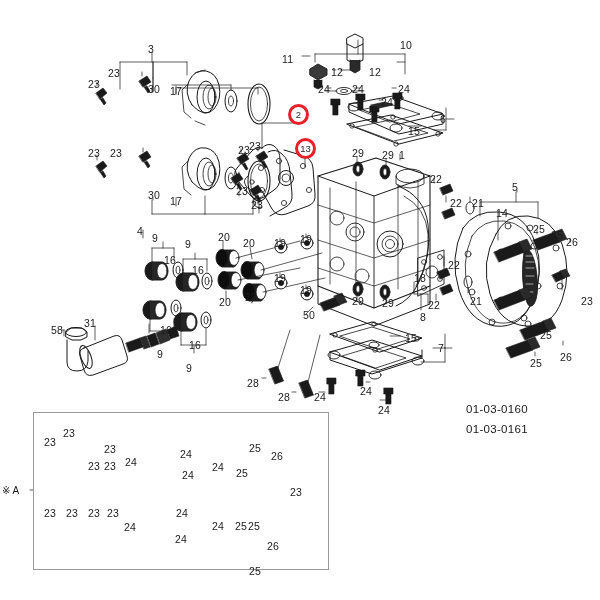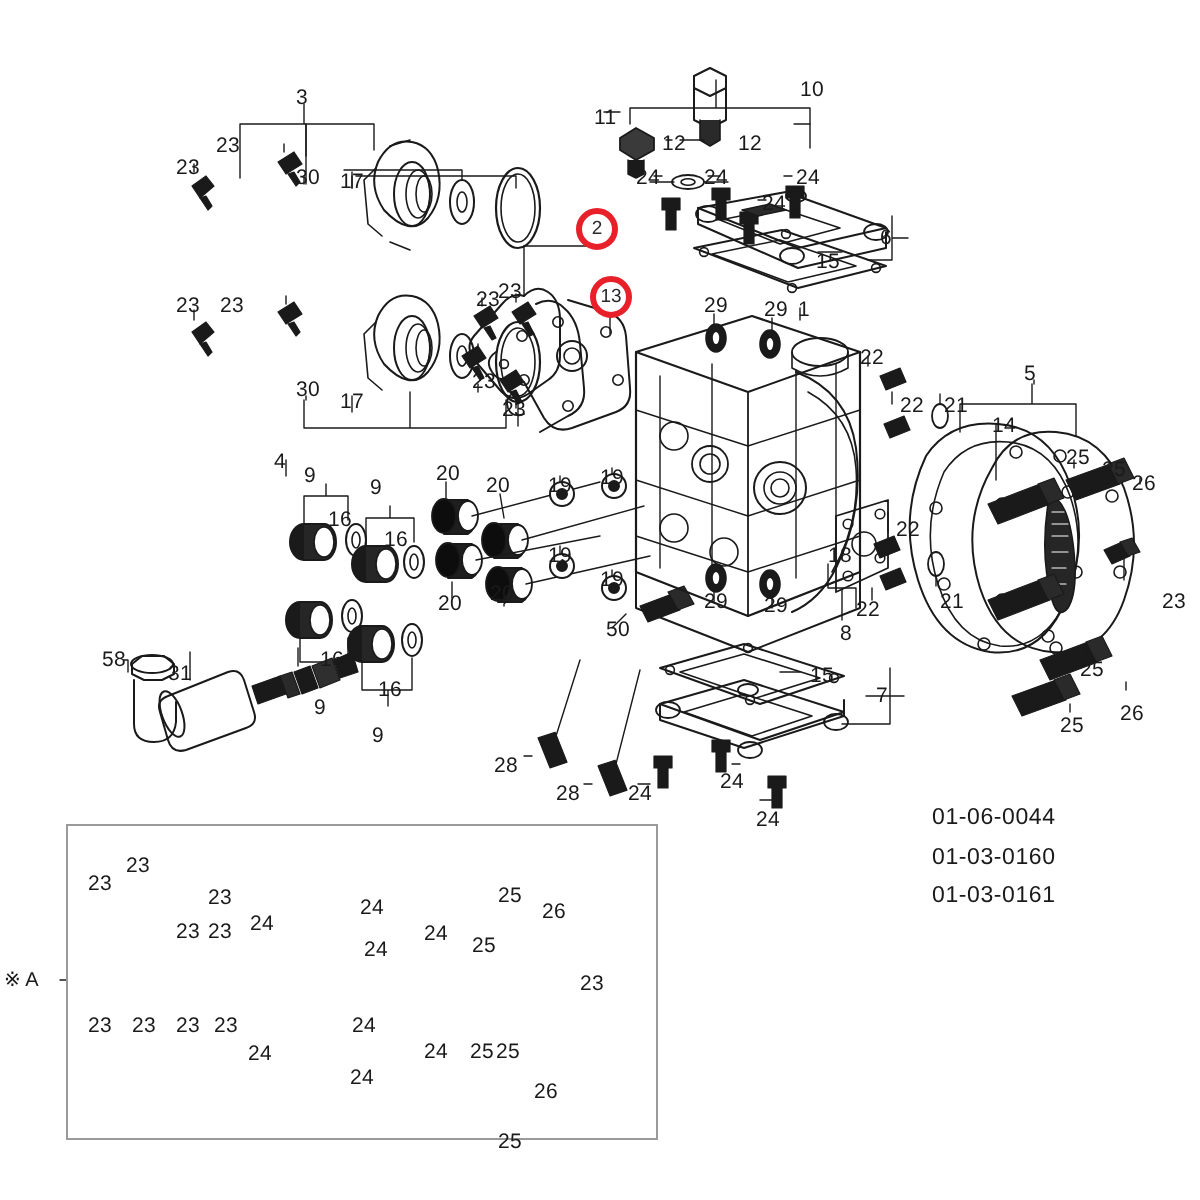--- a/index.html
+++ b/index.html
@@ -493,21 +493,20 @@
   </svg>
 
   <div class="hl" style="left:288px;top:104px;">
     <span>2</span>
   </div>
   <div class="hl" style="left:295px;top:138px;">
     <span>13</span>
   </div>
 
   <div id="partlist">
-    <div>01-06-0044</div>
     <div>01-03-0160</div>
     <div>01-03-0161</div>
   </div>
 
   <div id="inset"></div>
   <div id="markA">※ A</div>
 
   <div id="callout-layer">
       <div class="lbl" style="left: 148px; top: 44px;">3</div>
       <div class="lbl" style="left: 148px; top: 84px;">30</div>
@@ -521,35 +520,35 @@
       <div class="lbl" style="left: 137px; top: 226px;">4</div>
       <div class="lbl" style="left: 152px; top: 233px;">9</div>
       <div class="lbl" style="left: 185px; top: 239px;">9</div>
       <div class="lbl" style="left: 164px; top: 255px;">16</div>
       <div class="lbl" style="left: 192px; top: 265px;">16</div>
       <div class="lbl" style="left: 160px; top: 325px;">16</div>
       <div class="lbl" style="left: 189px; top: 340px;">16</div>
       <div class="lbl" style="left: 157px; top: 349px;">9</div>
       <div class="lbl" style="left: 186px; top: 363px;">9</div>
       <div class="lbl" style="left: 51px; top: 325px;">58</div>
-      <div class="lbl" style="left: 84px; top: 318px; margin-top: 14px;">31</div>
+      <div class="lbl" style="left: 84px; top: 318px;">31</div>
       <div class="lbl" style="left: 218px; top: 232px;">20</div>
       <div class="lbl" style="left: 243px; top: 238px;">20</div>
       <div class="lbl" style="left: 219px; top: 297px;">20</div>
       <div class="lbl" style="left: 245px; top: 292px;">20</div>
       <div class="lbl" style="left: 274px; top: 238px;">19</div>
       <div class="lbl" style="left: 300px; top: 234px;">19</div>
       <div class="lbl" style="left: 274px; top: 273px;">19</div>
       <div class="lbl" style="left: 300px; top: 285px;">19</div>
       <div class="lbl" style="left: 303px; top: 310px;">50</div>
       <div class="lbl" style="left: 238px; top: 145px;">23</div>
       <div class="lbl" style="left: 249px; top: 141px;">23</div>
       <div class="lbl" style="left: 236px; top: 186px;">23</div>
       <div class="lbl" style="left: 251px; top: 200px;">23</div>
-      <div class="lbl" style="left: 297px; top: 54px;">11</div>
+      <div class="lbl" style="left: 282px; top: 54px;">11</div>
       <div class="lbl" style="left: 400px; top: 40px; text-align: center;">10</div>
       <div class="lbl" style="left: 331px; top: 67px;">12</div>
       <div class="lbl" style="left: 369px; top: 67px;">12</div>
       <div class="lbl" style="left: 318px; top: 84px;">24</div>
       <div class="lbl" style="left: 352px; top: 84px;">24</div>
       <div class="lbl" style="left: 398px; top: 84px;">24</div>
       <div class="lbl" style="left: 381px; top: 97px;">24</div>
       <div class="lbl" style="left: 408px; top: 126px;">15</div>
       <div class="lbl" style="left: 440px; top: 114px;">6</div>
       <div class="lbl" style="left: 352px; top: 148px;">29</div>

